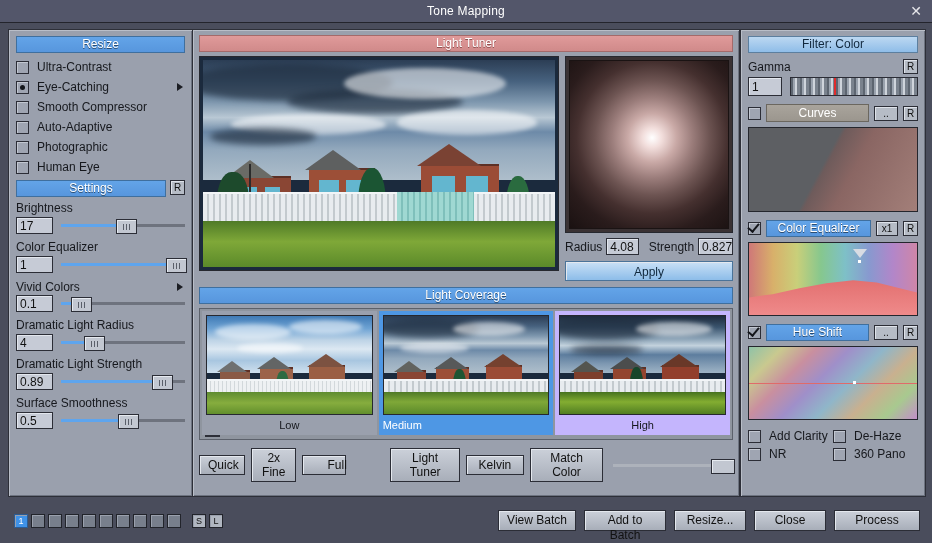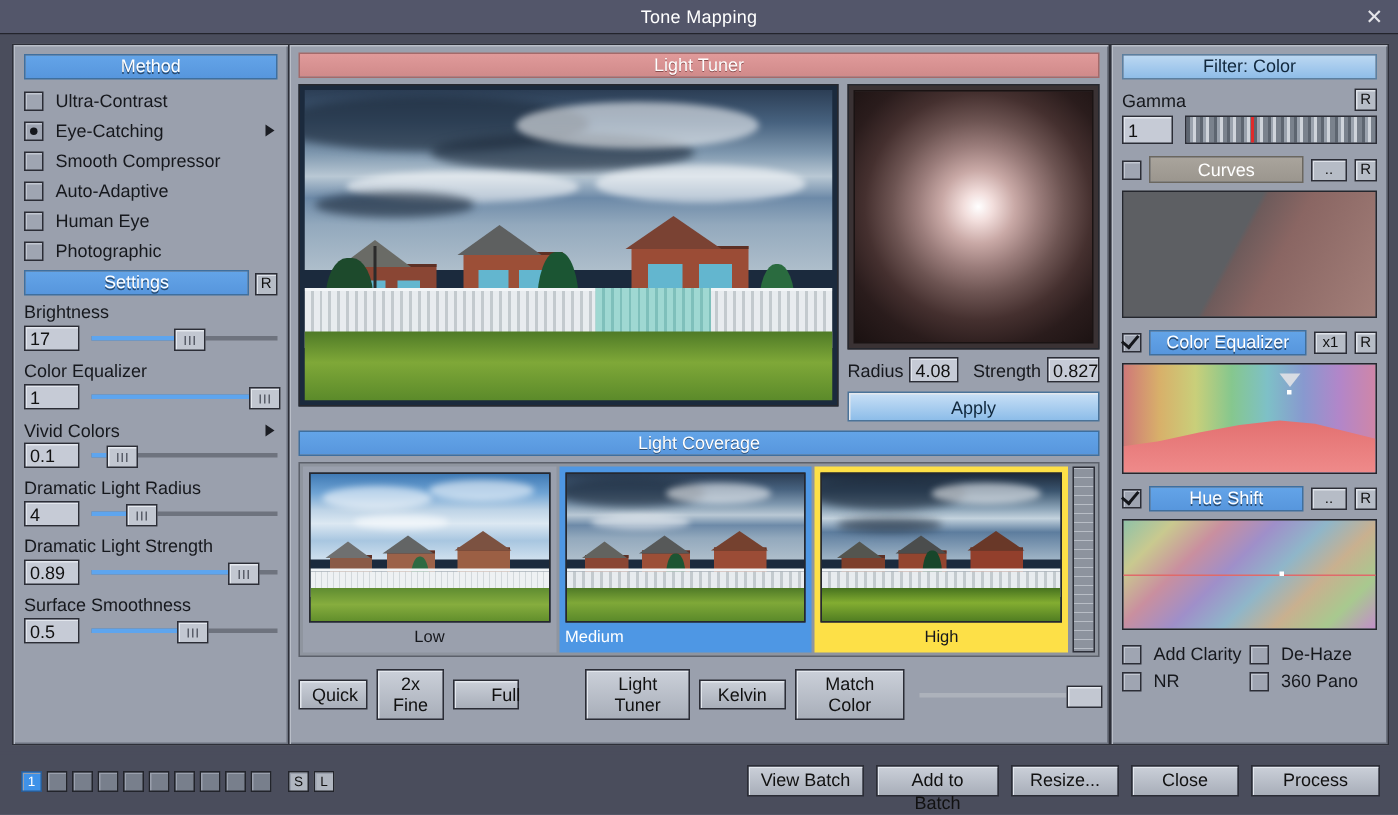--- a/index.html
+++ b/index.html
@@ -117,21 +117,21 @@
   <div class="titlebar">
     <div class="t">Tone Mapping</div>
     <div class="x">✕</div>
   </div>
 
   <div class="body">
 
     <div class="panel" id="left">
       <div style="padding:6px 7px 0 7px;">
 
-        <div class="hdrblue">Method</div>
+        <div class="hdrblue">Resize</div>
 
         <div style="margin-top:4px;">
           <div class="cbrow">
             <span class="cbox"></span>
             <span class="lbl">Ultra-Contrast</span>
           </div>
           <div class="cbrow">
             <span class="cbox radio"></span>
             <span class="lbl">Eye-Catching</span>
             <span class="arrow"></span>
@@ -139,29 +139,29 @@
           <div class="cbrow">
             <span class="cbox"></span>
             <span class="lbl">Smooth Compressor</span>
           </div>
           <div class="cbrow">
             <span class="cbox"></span>
             <span class="lbl">Auto-Adaptive</span>
           </div>
           <div class="cbrow">
             <span class="cbox"></span>
+            <span class="lbl">Photographic</span>
+          </div>
+          <div class="cbrow">
+            <span class="cbox"></span>
             <span class="lbl">Human Eye</span>
           </div>
-          <div class="cbrow">
-            <span class="cbox"></span>
-            <span class="lbl">Photographic</span>
-          </div>
-        </div>
-
-        <div style="display:flex;align-items:flex-end;gap:4px;margin-top:3px;">
+        </div>
+
+        <div style="display:flex;align-items:flex-start;gap:4px;margin-top:3px;">
           <div class="hdrblue" style="flex:1;">Settings</div>
           <div class="rbtn">R</div>
         </div>
 
         <div style="margin-top:4px;">
 
           <div>
             <div class="lbl" style="height:16px;">Brightness</div>
             <div style="display:flex;align-items:center;">
               <div class="numbox">17</div>
@@ -317,21 +317,21 @@
               <span class="numbox" style="width:37px;">4.08</span>
               <span class="lbl" style="margin-left:6px;">Strength</span>
               <span class="numbox" style="width:40px;">0.827</span>
             </div>
             <div class="btn blue" style="margin-top:6px;height:20px;line-height:16px;">Apply</div>
           </div>
         </div>
 
         <div class="hdrblue" style="margin-top:6px;">Light Coverage</div>
 
-        <div style="display:flex;gap:0;margin-top:4px;background:#8f959f;border:1px solid #5c616b;padding:2px;">
+        <div style="display:flex;gap:0;margin-top:4px;background:#8f959f;border:1px solid #5c616b;padding:2px;flex-direction:column;">
           <div style="flex:1;display:flex;gap:2px;">
 
             <div style="flex:1;background:#9aa0ad;padding:4px;box-sizing:border-box;">
               <div class="imgbox scene" style="height:100px;position:relative;">
                 <div class="sky bright"></div>
                 <div class="cloud" style="left:5%;top:8%;width:46%;height:16%;"></div>
                 <div class="cloud" style="left:50%;top:4%;width:44%;height:14%;"></div>
                 <div class="cloud" style="left:18%;top:28%;width:40%;height:10%;"></div>
                 <div class="houses">
                   <div class="house" style="left:8%;width:18%;height:60%;background:#8a5a46;">
@@ -368,21 +368,21 @@
                     <div class="roof" style="left:-6%;border-left:19px solid transparent;border-right:19px solid transparent;border-bottom:13px solid #75412f;"></div>
                   </div>
                 </div>
                 <div class="tree" style="left:42%;bottom:12%;width:8%;height:34%;background:#1d5533;"></div>
                 <div class="fence"></div>
                 <div class="grass"></div>
               </div>
               <div style="text-align:left;font-size:11px;color:#fff;margin-top:4px;">Medium</div>
             </div>
 
-            <div style="flex:1;background:#fde047;padding:4px;box-sizing:border-box;">
+            <div style="flex:1;background:#c4b5fd;padding:4px;box-sizing:border-box;">
               <div class="imgbox scene" style="height:100px;position:relative;">
                 <div class="sky" style="background:linear-gradient(#1e2b3c 0%,#3b556f 20%,#8aa2b6 40%,#c3d2dd 52%,#5d7d9e 68%,#9fb4c6 100%);"></div>
                 <div class="cloudd" style="left:-6%;top:0%;width:66%;height:24%;"></div>
                 <div class="cloud" style="left:46%;top:6%;width:46%;height:14%;"></div>
                 <div class="cloudd" style="left:6%;top:30%;width:44%;height:10%;"></div>
                 <div class="houses">
                   <div class="house" style="left:8%;width:18%;height:60%;background:#7d3f2c;">
                     <div class="roof" style="left:-10%;border-left:15px solid transparent;border-right:15px solid transparent;border-bottom:11px solid #54554f;"></div>
                   </div>
                   <div class="house" style="left:32%;width:20%;height:74%;background:#93452f;">

